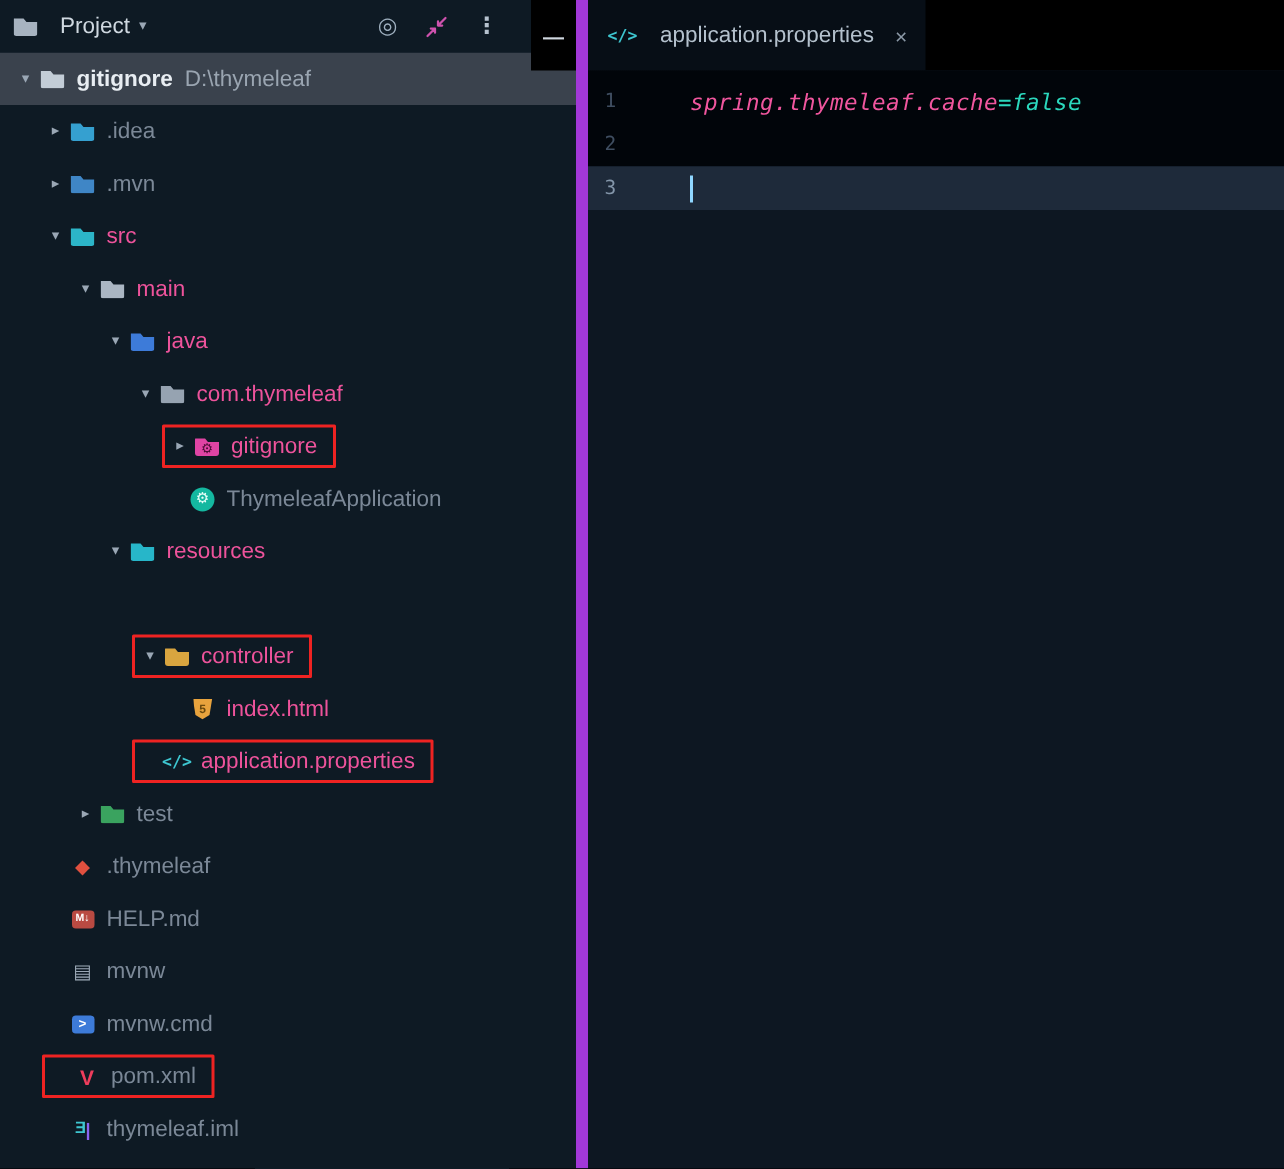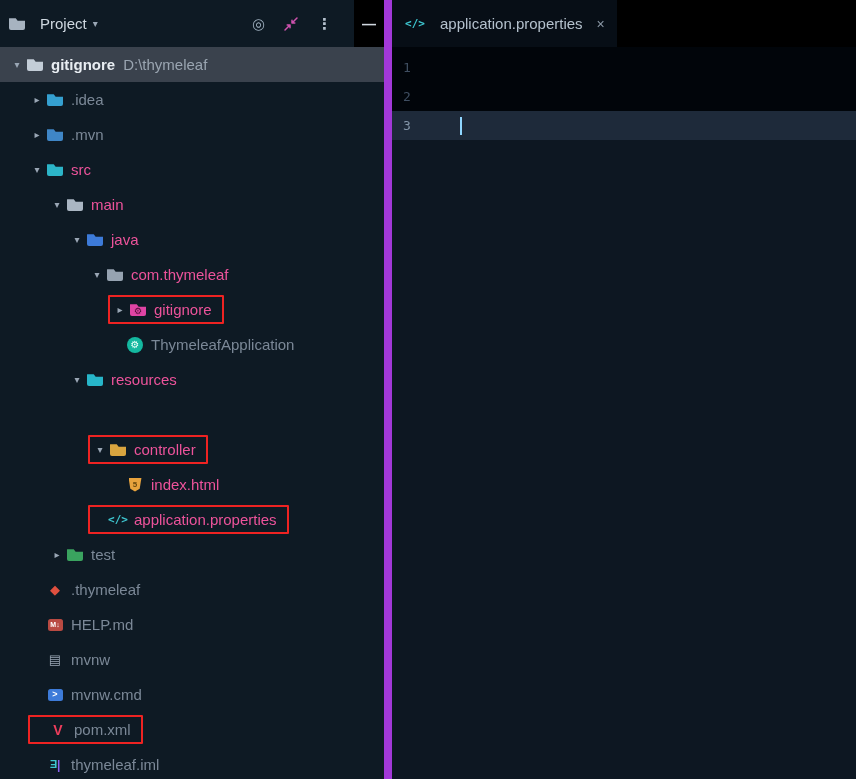--- a/index.html
+++ b/index.html
@@ -2,21 +2,21 @@
 <html style="--annotation-red: #ee2322; --divider: #a238d8; --dir-pink: #ed539b; --file-dim: #7b8897; --static-teal: #3cc3ce; --code-key: #f0569e; --code-val: #2bd8bd; --selection: #3a424d;"><head>
 <meta charset="utf-8">
 <style>
   * { margin:0; padding:0; box-sizing:border-box; }
   html,body { background:#000; }
   body { font-family:"Liberation Sans","DejaVu Sans",sans-serif; }
   .app { position:relative; width:856px; height:779px; display:flex; overflow:hidden; background:#0d1722; }
 
   
   .project-panel { width:384px; flex:none; background:#0e1a24; display:flex; flex-direction:column; overflow:hidden; }
-  .panel-header { height:47px; flex:none; display:flex; align-items:center; padding:0 8px; gap:7px; position:relative; }
+  .panel-header { height:35px; flex:none; display:flex; align-items:center; padding:0 8px; gap:7px; position:relative; }
   .panel-title { color:#cfd8e0; font-size:15px; }
   .chev-down-hdr { color:#9aa7b5; font-size:10px; margin-left:-1px; }
   .header-actions { margin-left:auto; display:flex; align-items:center; gap:18px; padding-right:44px; }
   .hdr-ico { color:#9fb0bf; font-size:15px; cursor:pointer; line-height:1; }
   .kebab { font-weight:bold; color:#b6c2ce; }
   .header-black { position:absolute; right:0; top:0; width:30px; height:47px; background:#000; display:flex; align-items:center; justify-content:center; }
   .hide-ico { color:#d0d8e0; font-weight:bold; font-size:14px; cursor:pointer; }
 
   .tree { flex:1; overflow:hidden; }
   .tree-row { height:35px; display:flex; align-items:center; font-size:15px; cursor:pointer; }
@@ -299,20 +299,21 @@
     <div class="tab-bar">
       <div class="tab">
         <span class="icon ic-glyph ic-mono" style="color: rgb(62, 198, 208); font-size: 11px; font-weight: bold;">&lt;/&gt;</span>
         <span class="tab-label">application.properties</span>
         <span class="tab-close">×</span>
       </div>
     </div>
     <div class="code" id="code">
         <div class="code-row">
           <span class="gutter">1</span>
+          <span class="code-text"><span class="key">spring.thymeleaf.cache</span><span class="val">=false</span></span>
         </div>
         <div class="code-row">
           <span class="gutter">2</span>
         </div>
         <div class="code-row current">
           <span class="gutter">3</span>
           <span class="code-text"><span class="caret"></span></span>
         </div>
       </div>
   </main>

